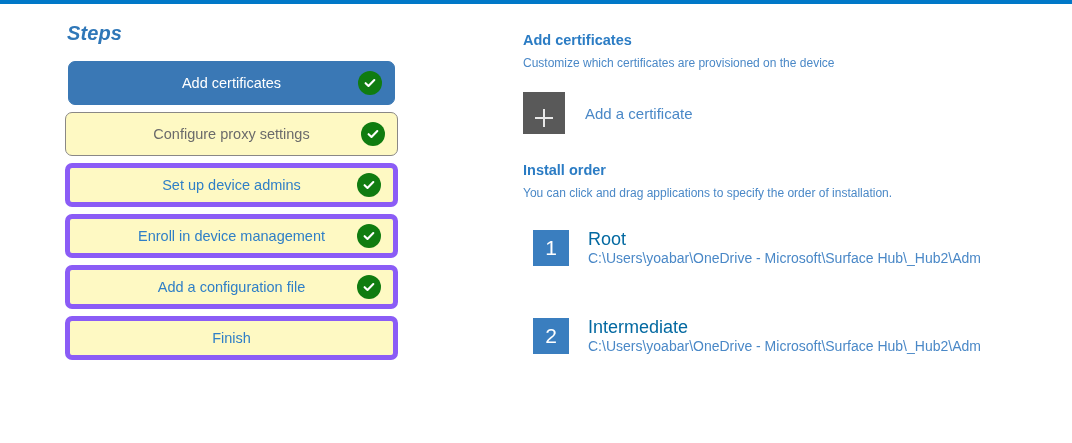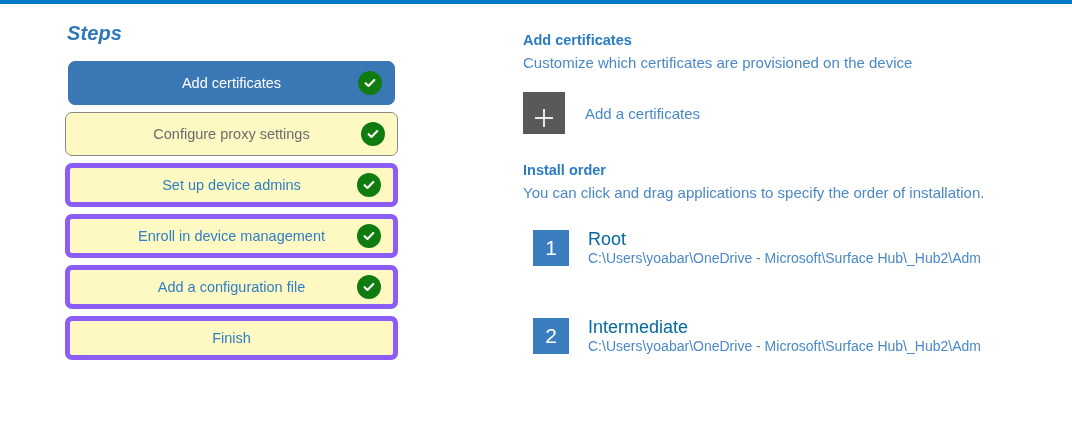--- a/index.html
+++ b/index.html
@@ -111,21 +111,21 @@
     width: 520px;
   }
   .section-heading {
     font-size: 14.5px;
     font-weight: bold;
     color: #2b7cc4;
     margin: 0;
     line-height: 20px;
   }
   .section-sub {
-    font-size: 15px;
+    font-size: 12px;
     color: #4a88c7;
     margin: 4px 0 0 0;
     line-height: 18px;
   }
 
   
   .add-row {
     display: flex;
     align-items: center;
     margin-top: 20px;
@@ -273,21 +273,21 @@
 
 <div class="content-panel">
 
   <h3 class="section-heading">Add certificates</h3>
   <p class="section-sub">Customize which certificates are provisioned on the device</p>
 
   <div class="add-row">
     <span class="add-tile">
       <span class="plus"></span>
     </span>
-    <span class="add-label">Add a certificates</span>
+    <span class="add-label">Add a certificate</span>
   </div>
 
   <div class="install-block">
     <h3 class="section-heading">Install order</h3>
     <p class="section-sub">You can click and drag applications to specify the order of installation.</p>
 
     <div class="order-list">
 
       <div class="order-item">
         <span class="order-num">1</span>

